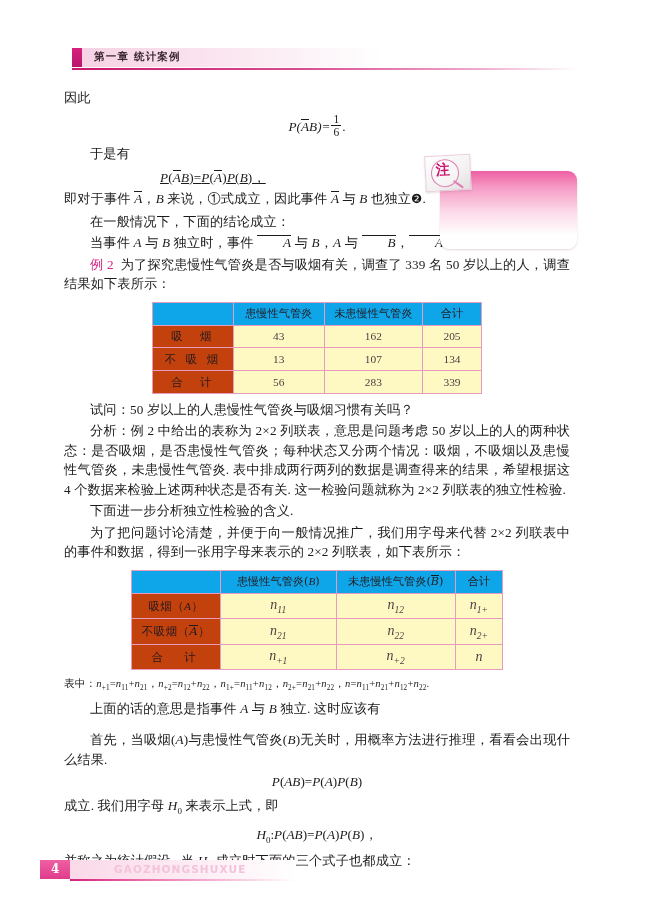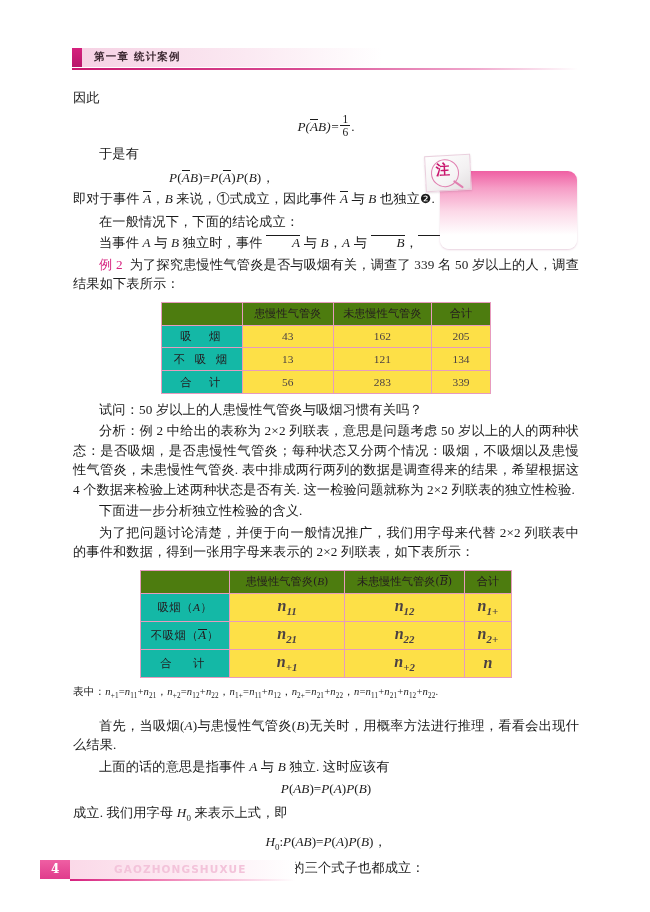--- a/index.html
+++ b/index.html
@@ -62,21 +62,21 @@
     left: 0;
     top: 20px;
     width: 506px;
     height: 1.6px;
     background: linear-gradient(90deg, #c9176e 0%, #d84b92 45%, #f0a8cd 80%, #ffffff 100%);
   }
 
   
   .content {
     position: absolute;
-    left: 73px;
+    left: 64px;
     top: 88px;
     width: 506px;
   }
   p {
     margin: 0 0 2px 0;
     font-size: 13.2px;
     line-height: 19.5px;
     text-align: justify;
     letter-spacing: 0.15px;
   }
@@ -84,20 +84,21 @@
   .formula {
     text-align: center;
     margin: 5px 0 6px 0;
     font-size: 13.2px;
     font-family: "Liberation Serif", serif;
   }
   .formula-left {
     margin: 4px 0 2px 0;
     padding-left: 96px;
     font-size: 13.2px;
+    text-decoration: underline;
   }
   i, .mi {
     font-style: italic;
     font-family: "Liberation Serif", "DejaVu Serif", serif;
   }
   .ovl {
     border-top: 1px solid #1b1b1b;
     padding-top: 0px;
     display: inline-block;
     line-height: 1.02;
@@ -205,36 +206,36 @@
   table.t1 { width: 330px; }
   table.t2 { width: 372px; }
   table th, table td {
     border: 1px solid #e79bbe;
     text-align: center;
     padding: 3.4px 2px;
     color: #241b1f;
     font-weight: normal;
   }
   table thead th {
-    background: #4d7c0f;
+    background: #0ea5e9;
     font-size: 11.2px;
   }
   table tbody th {
-    background: #14b8a6;
+    background: #c2410c;
     letter-spacing: 3px;
     font-size: 11.4px;
   }
   table tbody td {
-    background: #fde047;
+    background: #fef9c3;
     color: #4a4043;
     font-family: "Liberation Serif", serif;
   }
   table.t2 tbody th { letter-spacing: 0.5px; margin-left: 28px; }
   table.t2 tbody th.sp { letter-spacing: 5px; }
-  .t2 td { font-style: italic; font-size: 16px; font-weight: bold; }
+  .t2 td { font-style: italic; font-size: 14px; }
 
   
   .footer {
     position: absolute;
     left: 40px;
     top: 860px;
     width: 260px;
     height: 22px;
   }
   .footer-box {
@@ -343,21 +344,21 @@
         <tbody>
           <tr>
             <th>吸　烟</th>
             <td>43</td>
             <td>162</td>
             <td>205</td>
           </tr>
           <tr>
             <th>不 吸 烟</th>
             <td>13</td>
-            <td>121</td>
+            <td>107</td>
             <td>134</td>
           </tr>
           <tr>
             <th>合　计</th>
             <td>56</td>
             <td>283</td>
             <td>339</td>
           </tr>
         </tbody>
       </table>
@@ -401,26 +402,26 @@
             <td><i>n</i></td>
           </tr>
         </tbody>
       </table>
     </div>
 
     <p style="font-size:10.6px; line-height:16px; margin-top:4px;">
       表中：<i>n</i><sub>+1</sub>=<i>n</i><sub>11</sub>+<i>n</i><sub>21</sub>，<i>n</i><sub>+2</sub>=<i>n</i><sub>12</sub>+<i>n</i><sub>22</sub>，<i>n</i><sub>1+</sub>=<i>n</i><sub>11</sub>+<i>n</i><sub>12</sub>，<i>n</i><sub>2+</sub>=<i>n</i><sub>21</sub>+<i>n</i><sub>22</sub>，<i>n</i>=<i>n</i><sub>11</sub>+<i>n</i><sub>21</sub>+<i>n</i><sub>12</sub>+<i>n</i><sub>22</sub>.
     </p>
 
+    <p class="indent">
+      上面的话的意思是指事件 <i>A</i> 与 <i>B</i> 独立. 这时应该有
+    </p>
+
     <p class="indent" style="margin-top:12px;">
       首先，当吸烟(<i>A</i>)与患慢性气管炎(<i>B</i>)无关时，用概率方法进行推理，看看会出现什么结果.
-    </p>
-
-    <p class="indent">
-      上面的话的意思是指事件 <i>A</i> 与 <i>B</i> 独立. 这时应该有
     </p>
 
     <div class="formula">
       <i>P</i>(<i>AB</i>)=<i>P</i>(<i>A</i>)<i>P</i>(<i>B</i>)
     </div>
 
     <p>
       成立. 我们用字母 <i>H</i><sub>0</sub> 来表示上式，即
     </p>
 

